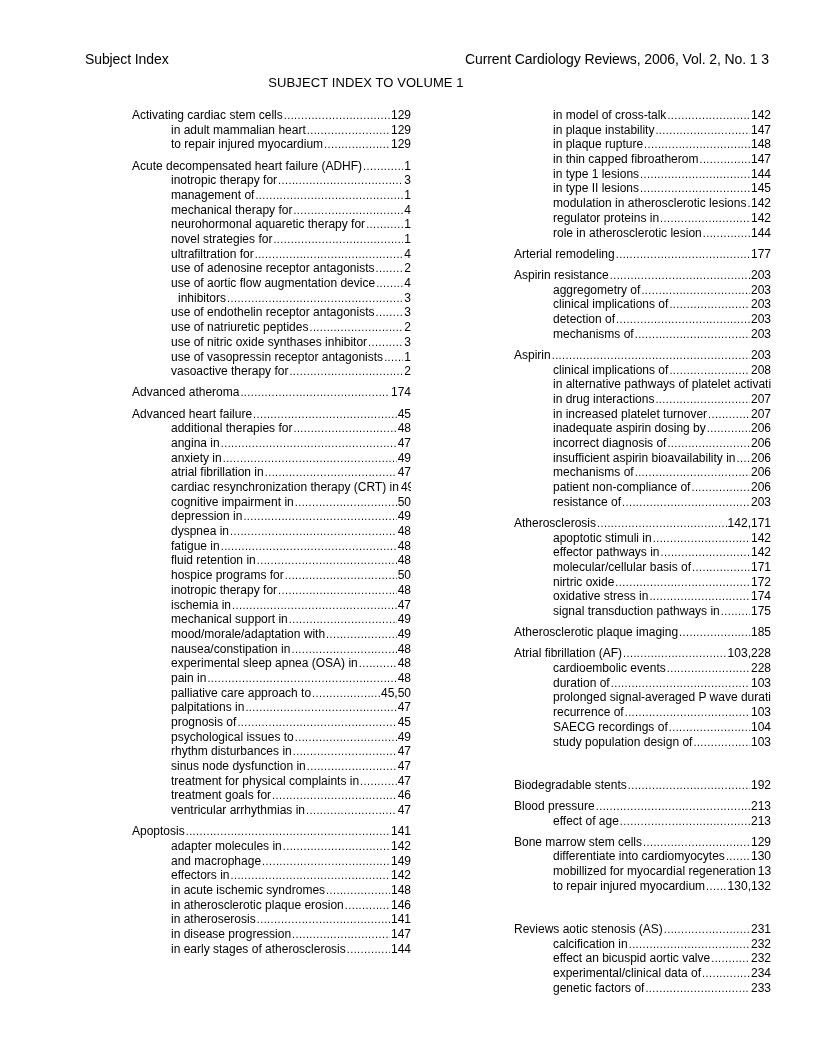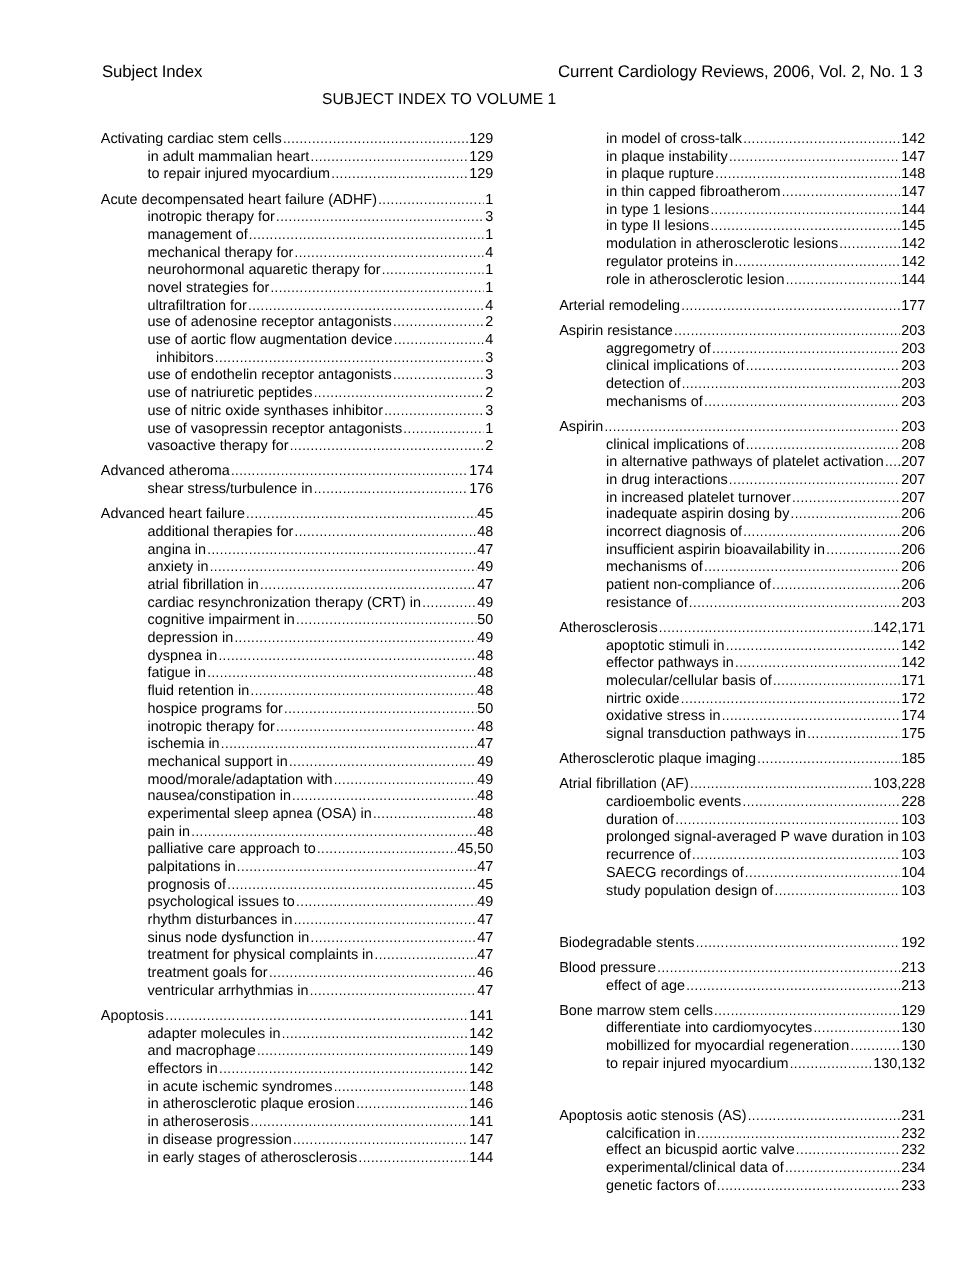--- a/index.html
+++ b/index.html
@@ -4,21 +4,21 @@
 <style>
   html, body { margin: 0; padding: 0; background: #ffffff; }
   body { width: 816px; height: 1056px; position: relative; overflow: hidden; color: #000; }
   .hdr { position: absolute; top: 51px; font-family: "Liberation Sans", sans-serif; font-size: 14px; letter-spacing: -0.1px; }
   .hdr-left { left: 85px; }
   .hdr-right { right: 47px; }
   .title { position: absolute; top: 75px; left: 0; width: 732px; text-align: center; font-family: "Liberation Sans", sans-serif; font-size: 13px; letter-spacing: 0.1px; }
   .col { position: absolute; top: 108px; font-family: "Liberation Sans", sans-serif; font-size: 12px; }
   .col-left { left: 84px; width: 327px; }
   .col-right { left: 466px; width: 305px; }
-  .entry { margin-bottom: 6.5px; }
+  .entry { margin-bottom: 6.5px; margin-left: 48px; }
   .line { display: flex; align-items: baseline; height: 14.7px; line-height: 14.7px; white-space: nowrap; overflow: hidden; }
   .line.sub { padding-left: 39px; }
   .line.cont { padding-left: 46px; text-align: right; }
   .line .t { flex: 0 0 auto; }
   .line .d { flex: 1 1 auto; overflow: hidden; margin: 0 1px; }
   .line .d::after { content: "..........................................................................................................................................................................................................."; letter-spacing: 0.4px; font-size: 11px; }
   .line .p { flex: 0 0 auto; }
   .line.nolead .d::after { content: ""; }
   .gap-lg { height: 22px; }
 </style>
@@ -123,25 +123,20 @@
         <span class="d"></span>
         <span class="p">2</span>
       </div>
     </div>
     <div class="entry">
       <div class="line main">
         <span class="t">Advanced atheroma</span>
         <span class="d"></span>
         <span class="p">174</span>
       </div>
-      <div class="line sub">
-        <span class="t">shear stress/turbulence in</span>
-        <span class="d"></span>
-        <span class="p">176</span>
-      </div>
     </div>
     <div class="entry">
       <div class="line main">
         <span class="t">Advanced heart failure</span>
         <span class="d"></span>
         <span class="p">45</span>
       </div>
       <div class="line sub">
         <span class="t">additional therapies for</span>
         <span class="d"></span>
@@ -584,21 +579,21 @@
       </div>
       <div class="line sub">
         <span class="t">to repair injured myocardium</span>
         <span class="d"></span>
         <span class="p">130,132</span>
       </div>
     </div>
     <div class="gap-lg"></div>
     <div class="entry">
       <div class="line main">
-        <span class="t">Apoptosis aotic stenosis (AS)</span>
+        <span class="t">Reviews aotic stenosis (AS)</span>
         <span class="d"></span>
         <span class="p">231</span>
       </div>
       <div class="line sub">
         <span class="t">calcification in</span>
         <span class="d"></span>
         <span class="p">232</span>
       </div>
       <div class="line sub">
         <span class="t">effect an bicuspid aortic valve</span>

